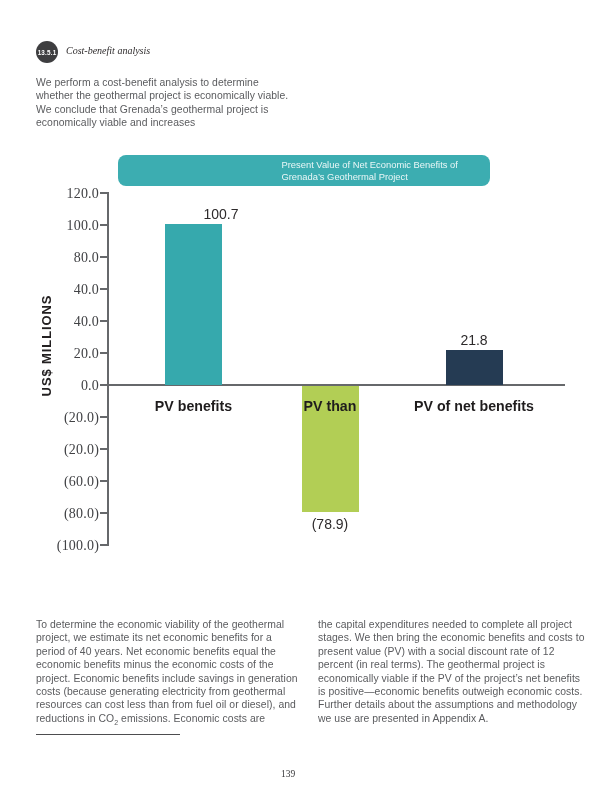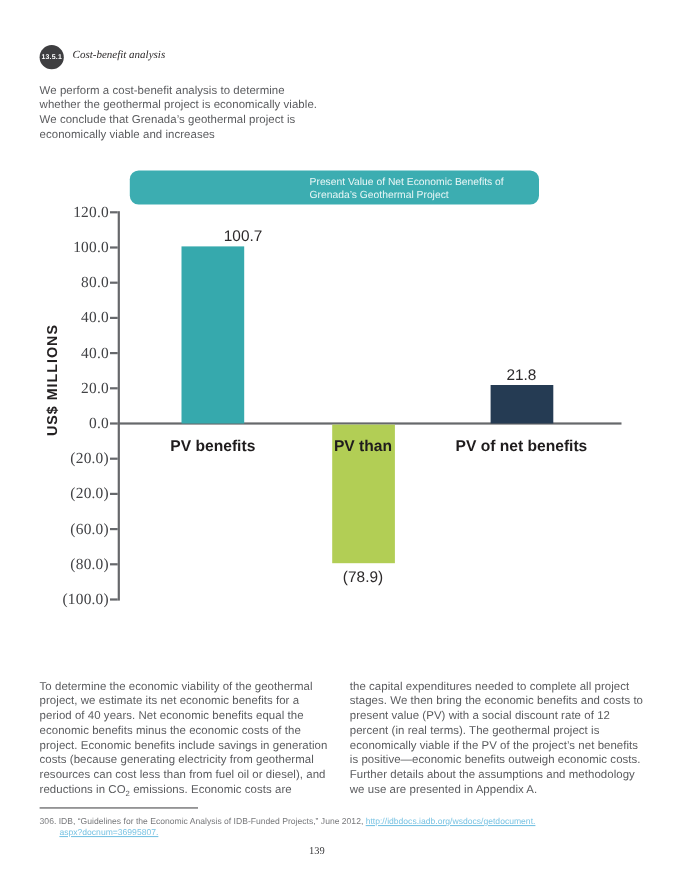--- a/index.html
+++ b/index.html
@@ -111,16 +111,15 @@
       <div class="cat-label" style="left: 255px; width: 150px; top: 398px;">PV than</div>
       <div class="bar" style="left: 445.5px; top: 350.12px; width: 57px; height: 34.88px; background: rgb(37, 59, 83);"></div>
       <div class="val-label" style="left: 429px; width: 90px; top: 332.12px;">21.8</div>
       <div class="cat-label" style="left: 399px; width: 150px; top: 398px;">PV of net benefits</div>
     </div>
 
   <div class="abs para" style="left:36px;top:618px;width:266px;"><span>To determine the economic viability of the geothermal project, we estimate its net economic benefits for a period of 40 years. Net economic benefits equal the economic benefits minus the economic costs of the project. Economic benefits include savings in generation costs (because generating electricity from geothermal resources can cost less than from fuel oil or diesel), and reductions in CO</span><sub class="co2">2</sub><span> emissions. Economic costs are</span></div>
   <div class="abs para" style="left:318px;top:618px;width:268px;">the capital expenditures needed to complete all project stages. We then bring the economic benefits and costs to present value (PV) with a social discount rate of 12 percent (in real terms). The geothermal project is economically viable if the PV of the project’s net benefits is positive—economic benefits outweigh economic costs. Further details about the assumptions and methodology we use are presented in Appendix A.</div>
 
   <div class="abs foot-rule" style="left:36px;top:734px;width:144px;"></div>
-  <div class="abs footnote" style="left:36px;top:742px;width:552px;"><span>306. IDB, “Guidelines for the Economic Analysis of IDB-Funded Projects,” June 2012, </span><a href="#" id="foot-link1" style="color: rgb(121, 195, 227);">http://idbdocs.iadb.org/wsdocs/getdocument.</a><br><a href="#" id="foot-link2" style="color: rgb(121, 195, 227);">aspx?docnum=36995807.</a></div>
 
   <div class="abs pageno" style="left:0;top:769px;">139</div>
 </div>
 
 </body></html>

